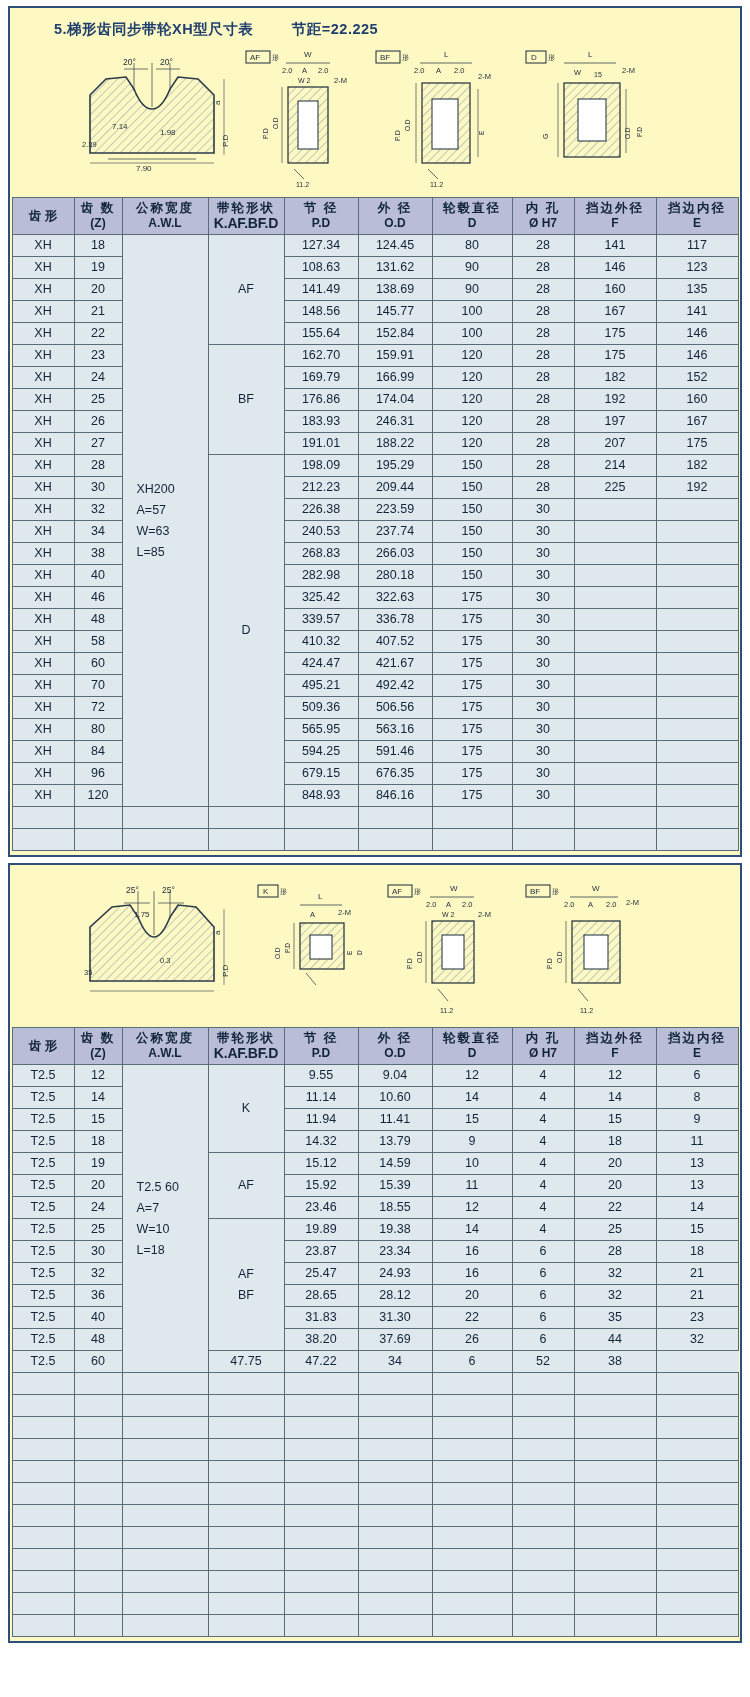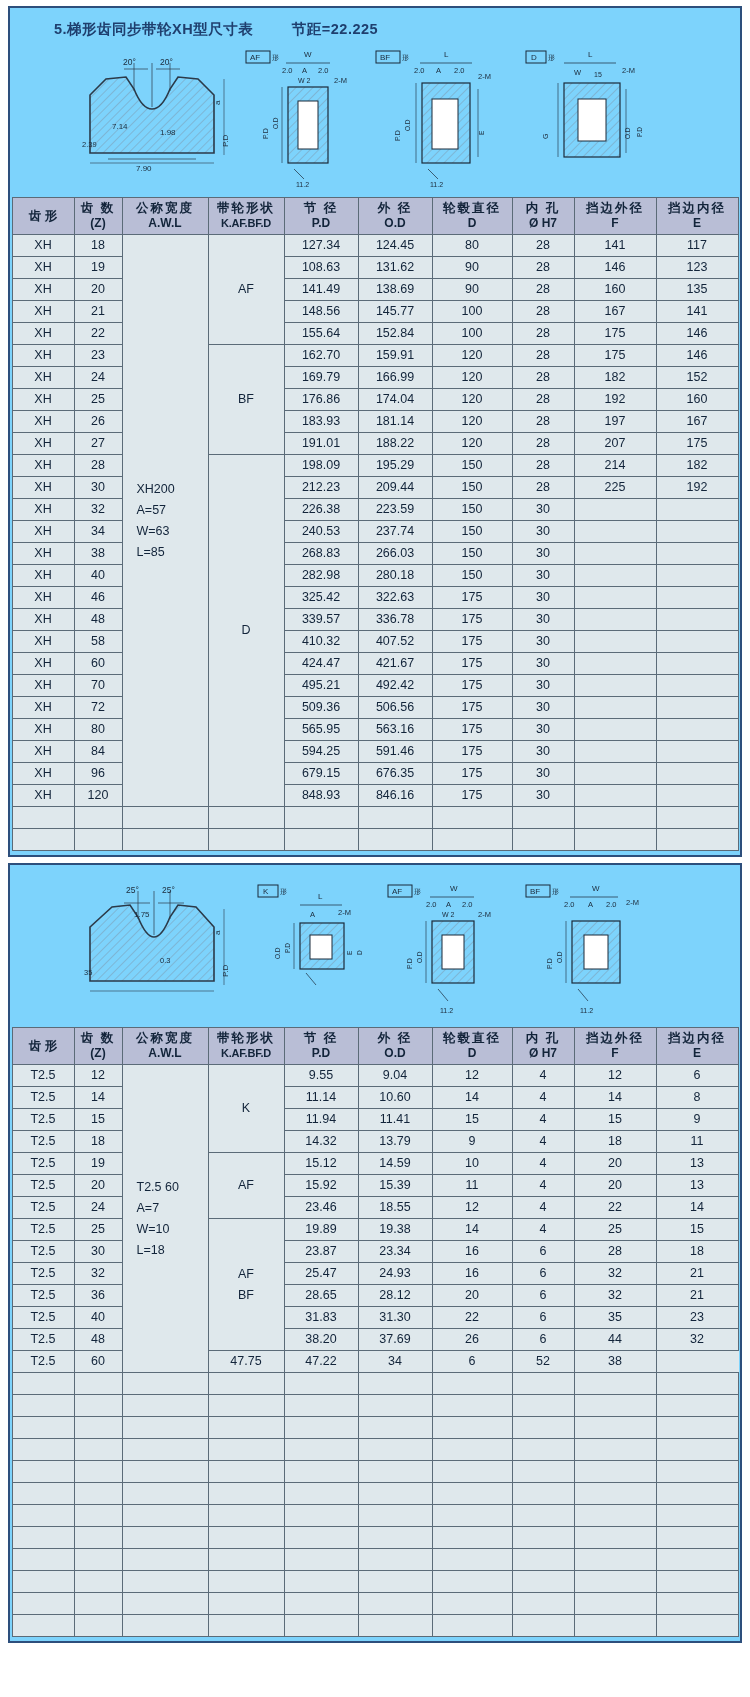--- a/index.html
+++ b/index.html
@@ -3,21 +3,21 @@
 <meta charset="utf-8">
 <style>
   html,body{margin:0;padding:0;background:#ffffff;}
   body{width:750px;font-family:"Liberation Sans","DejaVu Sans",sans-serif;}
 
   .page{width:750px;position:relative;}
 
   .panel{
     margin:6px 8px;
     border:2px solid #2d4f7c;
-    background:#7dd3fc;
+    background:#fef9c3;
     position:relative;
     box-sizing:border-box;
   }
   .panel-inner{padding:6px 0 4px 0;}
 
   .sec-title{
     font-size:14.5px;
     font-weight:bold;
     color:#1f3f6e;
     letter-spacing:.5px;
@@ -68,21 +68,21 @@
   table.spec thead th{
     background:#b9bed6;
     font-weight:bold;
     height:34px;
     line-height:15px;
     padding:1px 0;
     font-size:12.5px;
   }
   table.spec thead th .l1{display:block;letter-spacing:2px;}
   table.spec thead th .l2{display:block;font-size:12px;letter-spacing:0;}
-  table.spec thead th .l2.sm{font-size:11px;letter-spacing:-.2px;text-align:center;}
+  table.spec thead th .l2.sm{font-size:14px;letter-spacing:-.2px;text-align:center;}
   table.spec thead th.one{line-height:34px;}
 
   td.val{font-size:12.5px;font-weight:normal;}
   td.merge{vertical-align:middle;font-size:12.5px;line-height:17px;margin-left:16px;}
   td.merge .ln{display:block;text-align:left;padding-left:14px;}
   td.shape{vertical-align:middle;font-size:12.5px;line-height:24px;}
   tr.blank td{height:21px;}
 </style>
 </head>
 <body>
@@ -327,21 +327,21 @@
               <td class="val">174.04</td>
               <td class="val">120</td>
               <td class="val">28</td>
               <td class="val">192</td>
               <td class="val">160</td>
             </tr>
             <tr>
               <td class="val">XH</td>
               <td class="val">26</td>
               <td class="val">183.93</td>
-              <td class="val">181.14</td>
+              <td class="val">246.31</td>
               <td class="val">120</td>
               <td class="val">28</td>
               <td class="val">197</td>
               <td class="val">167</td>
             </tr>
             <tr>
               <td class="val">XH</td>
               <td class="val">27</td>
               <td class="val">191.01</td>
               <td class="val">188.22</td>

